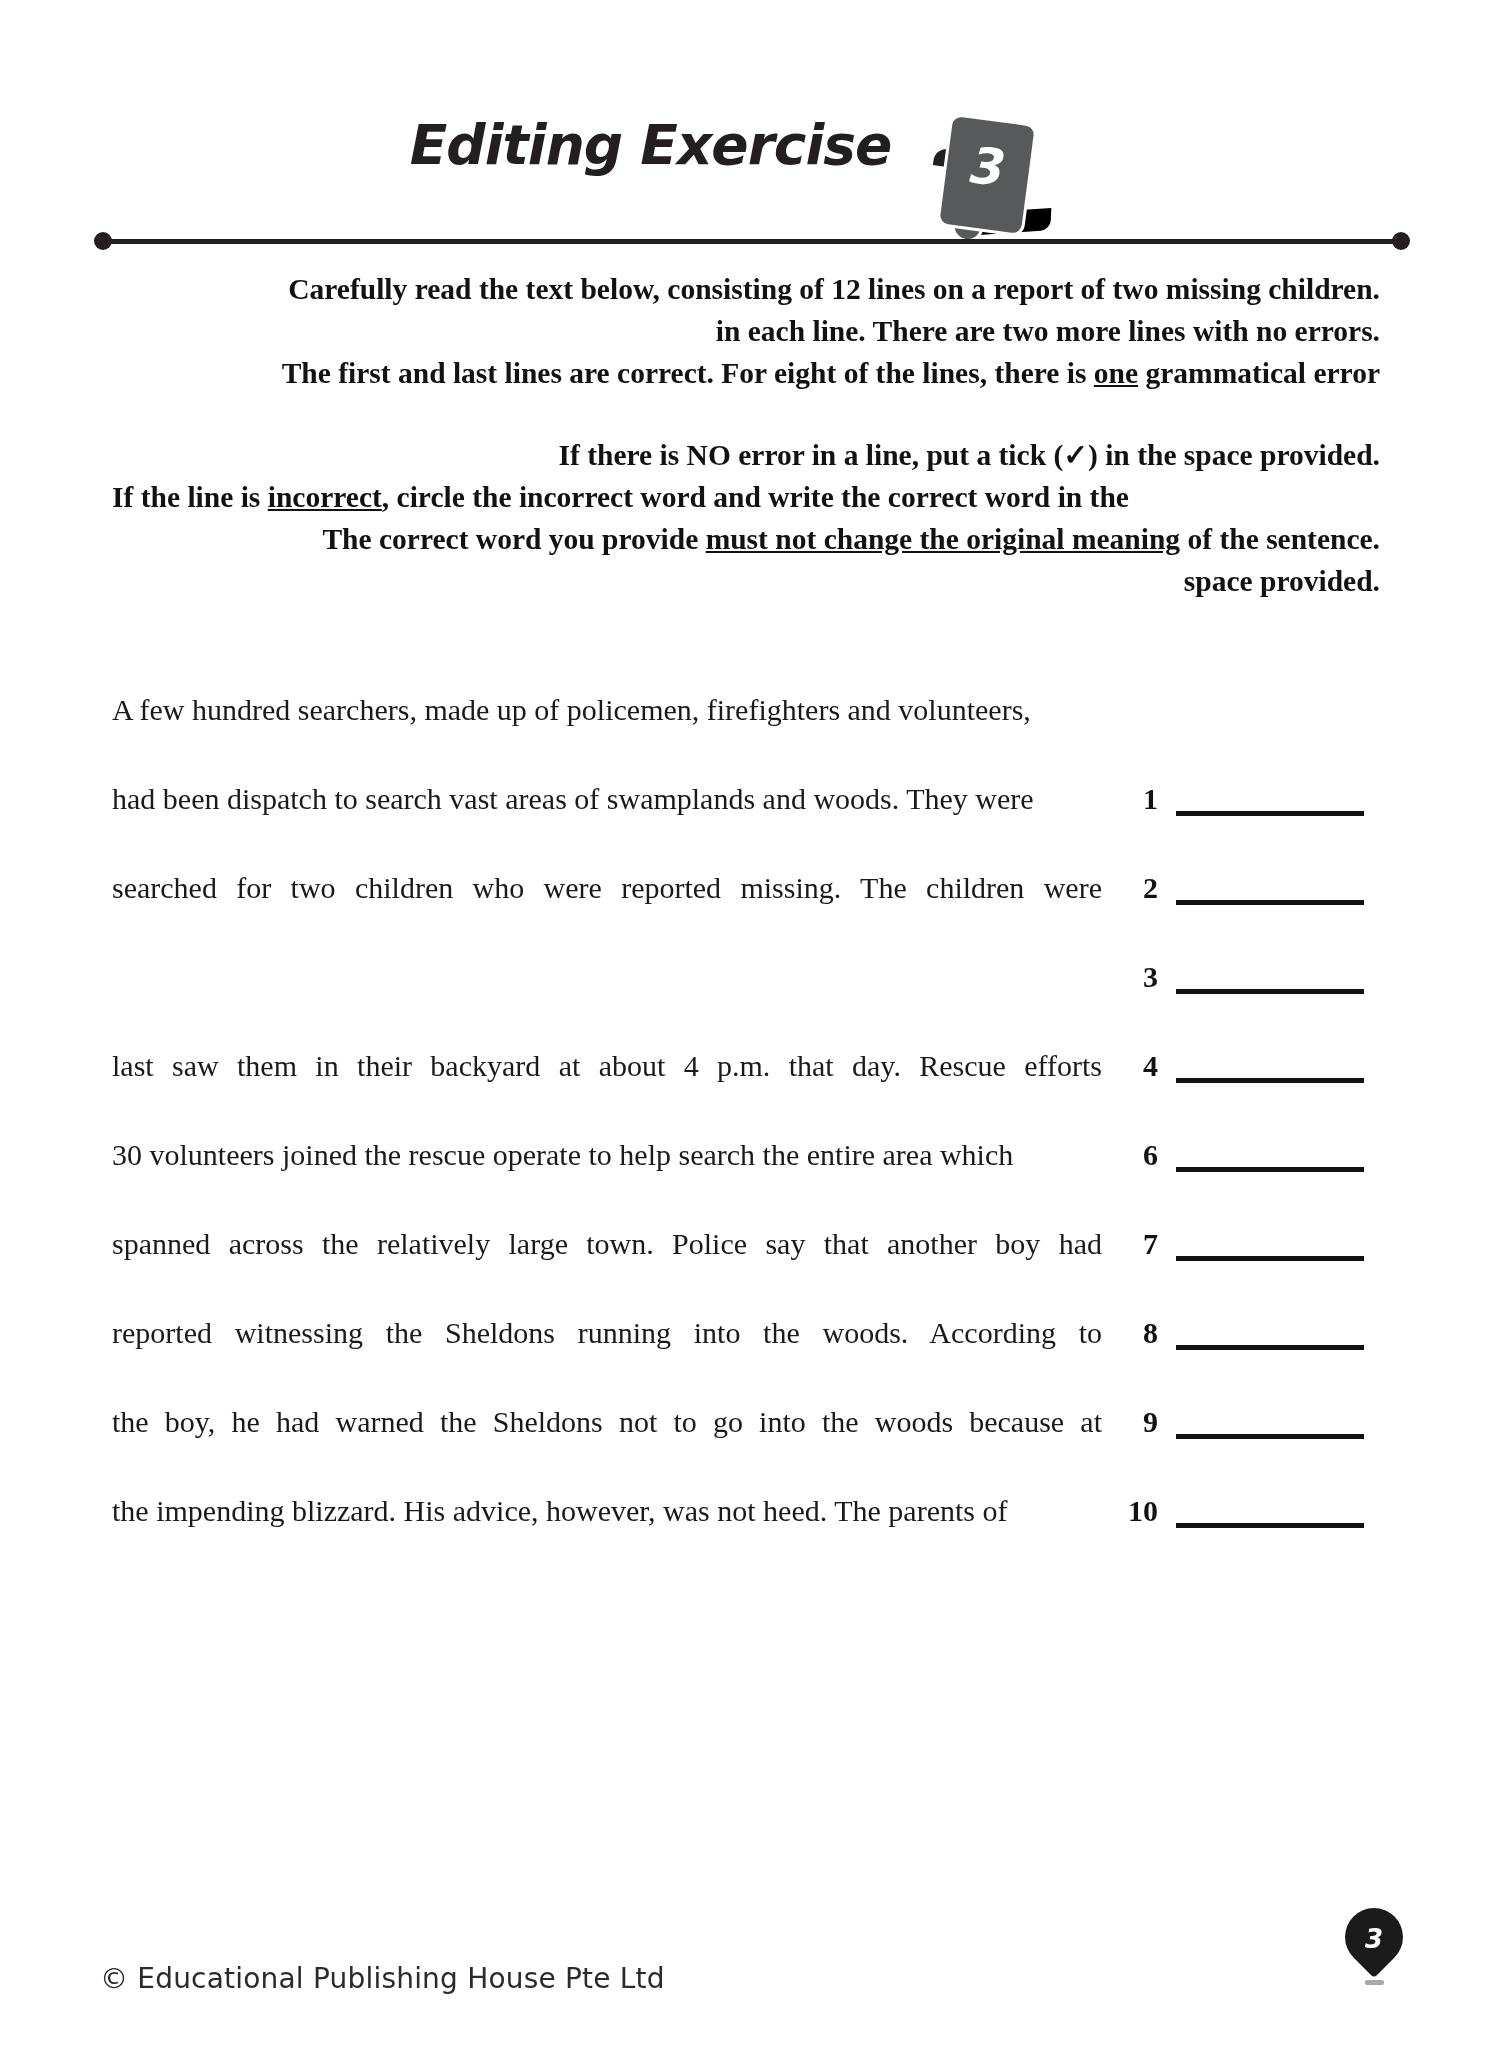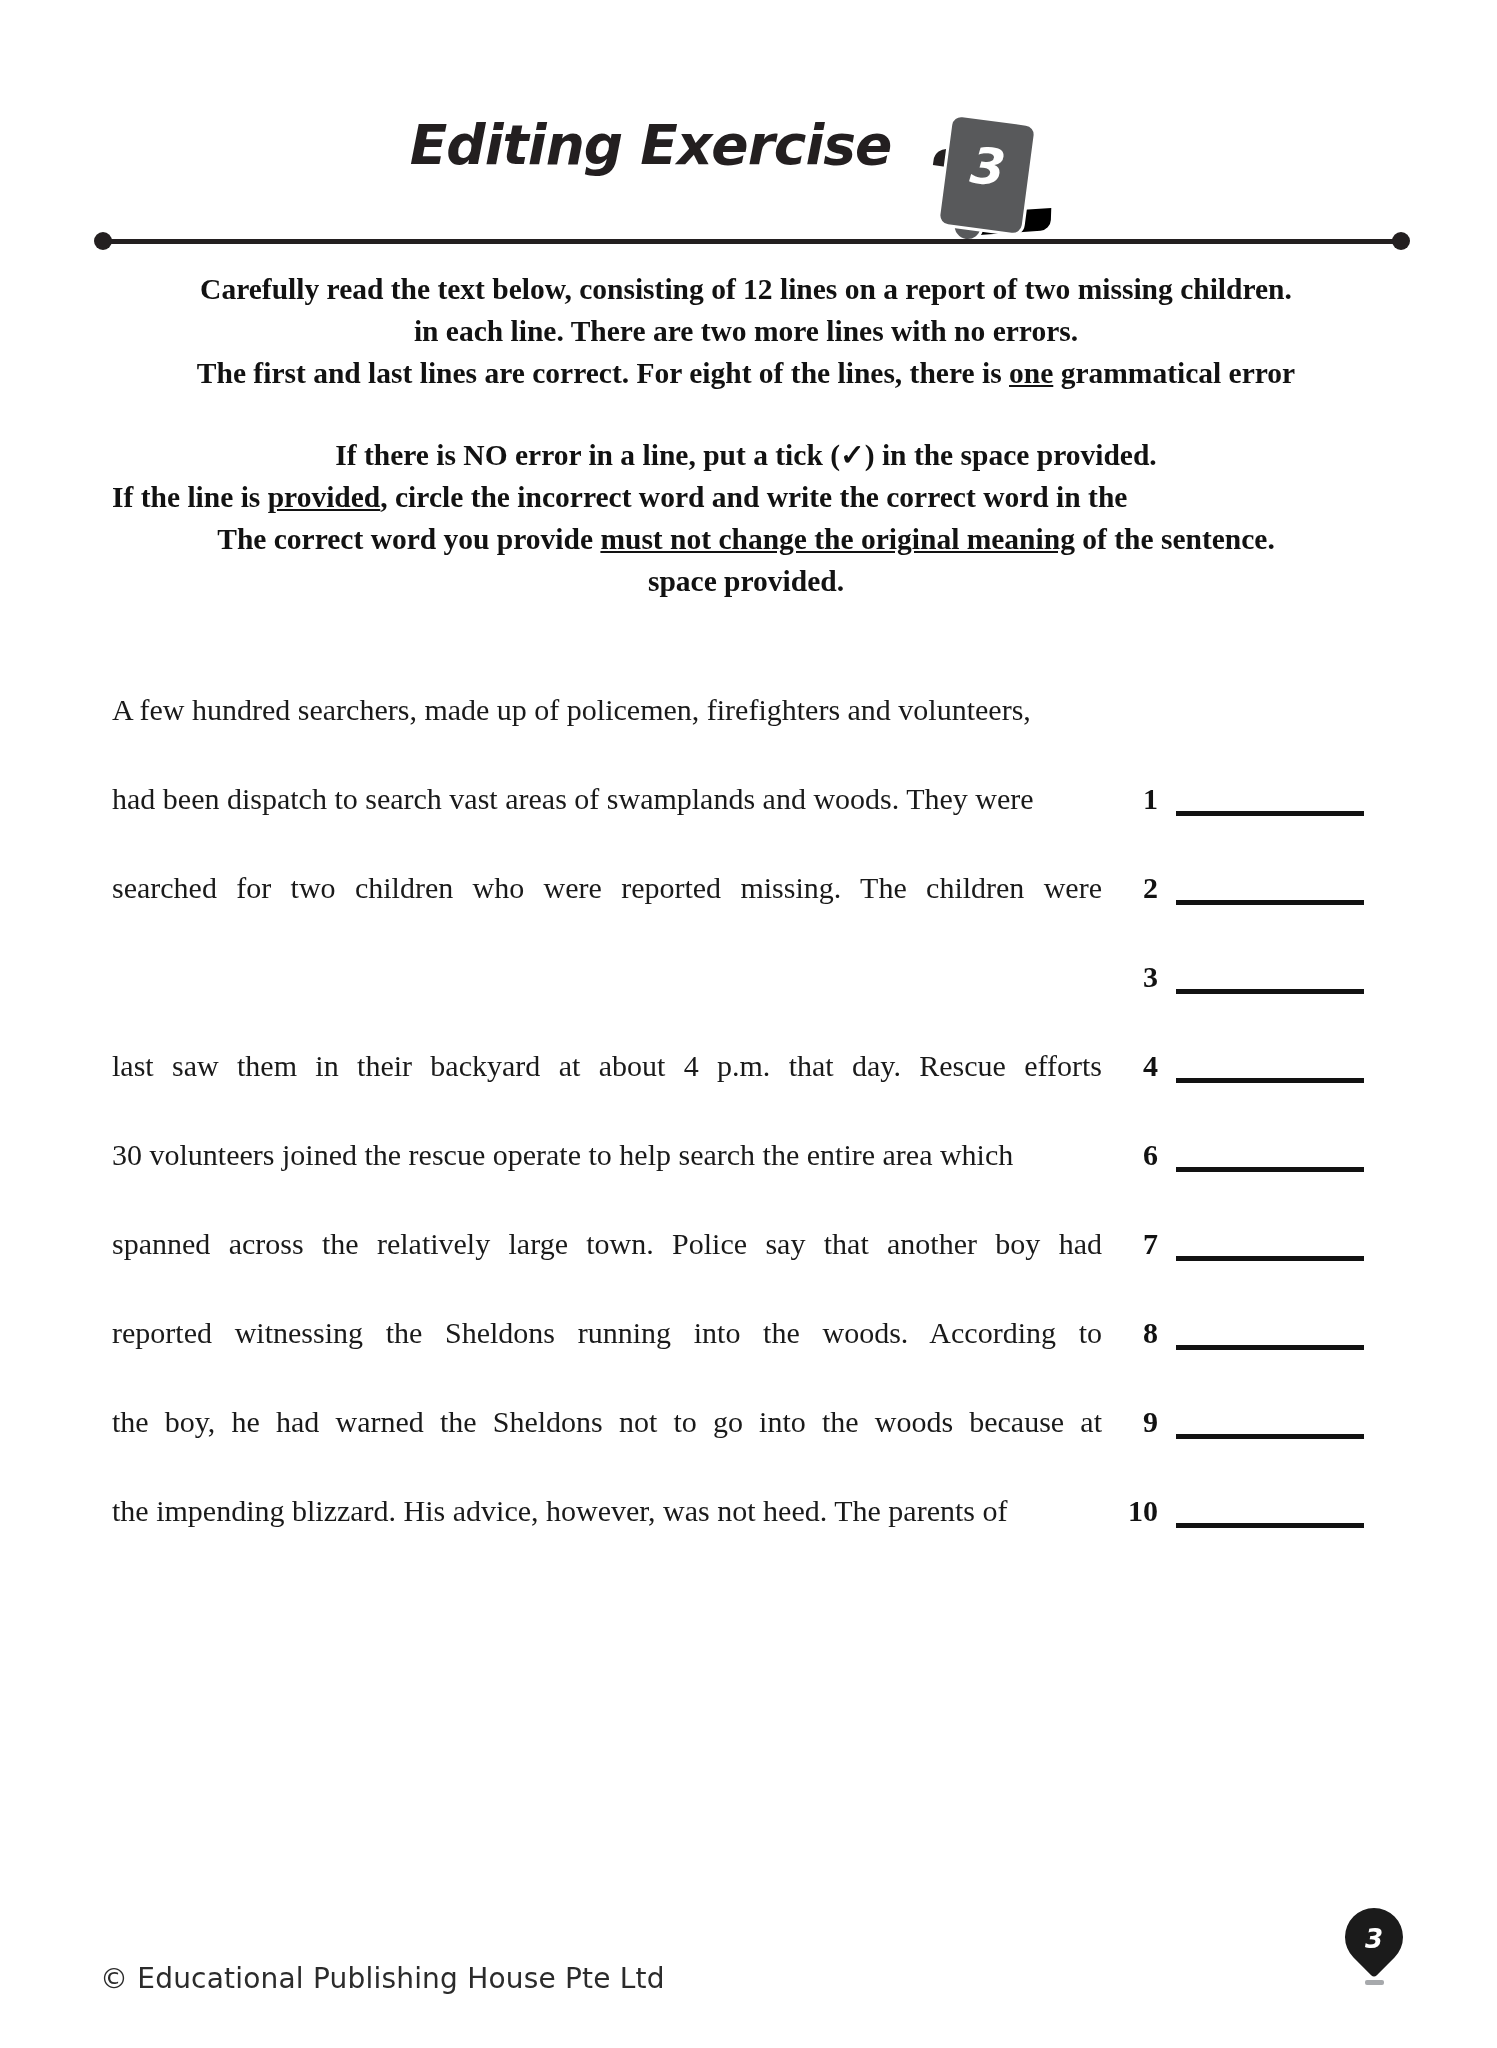--- a/index.html
+++ b/index.html
@@ -140,21 +140,21 @@
     left: 112px;
     top: 268px;
     width: 1268px;
     font-family: "Liberation Serif", serif;
     font-weight: bold;
     font-size: 29.5px;
     line-height: 42px;
     color: #121212;
   }
   .instructions p { margin: 0; }
-  .instr-block-1 { text-align: center; }
+  .instr-block-1 { text-align: right; }
   .instr-gap { height: 40px; }
   .instr-justify { text-align: justify; }
   .u { text-decoration: underline; text-underline-offset: 2px; }
 
   
   .passage {
     position: absolute;
     left: 112px;
     top: 690px;
     width: 1270px;
@@ -276,21 +276,21 @@
   </div>
 
   <div class="instructions">
     <p class="instr-block-1">Carefully read the text below, consisting of 12 lines on a report of two missing children.</p>
     <p class="instr-block-1">in each line. There are two more lines with no errors.</p>
     <p class="instr-block-1"><span>The first and last lines are correct. For eight of the lines, there is </span><span class="u">one</span><span> grammatical error</span></p>
 
     <div class="instr-gap"></div>
 
     <p class="instr-block-1">If there is NO error in a line, put a tick (✓) in the space provided.</p>
-    <p class="instr-justify"><span>If the line is </span><span class="u">provided</span><span>, circle the incorrect word and write the correct word in the</span></p>
+    <p class="instr-justify"><span>If the line is </span><span class="u">incorrect</span><span>, circle the incorrect word and write the correct word in the</span></p>
     <p class="instr-block-1"><span>The correct word you provide </span><span class="u">must not change the original meaning</span><span> of the sentence.</span></p>
     <p class="instr-block-1">space provided.</p>
   </div>
 
   <div class="passage">
       <div class="prow">
         <div class="ptext nojustify">A few hundred searchers, made up of policemen, firefighters and volunteers,</div>
       </div>
       <div class="prow">
         <div class="ptext nojustify">had been dispatch to search vast areas of swamplands and woods. They were</div>

